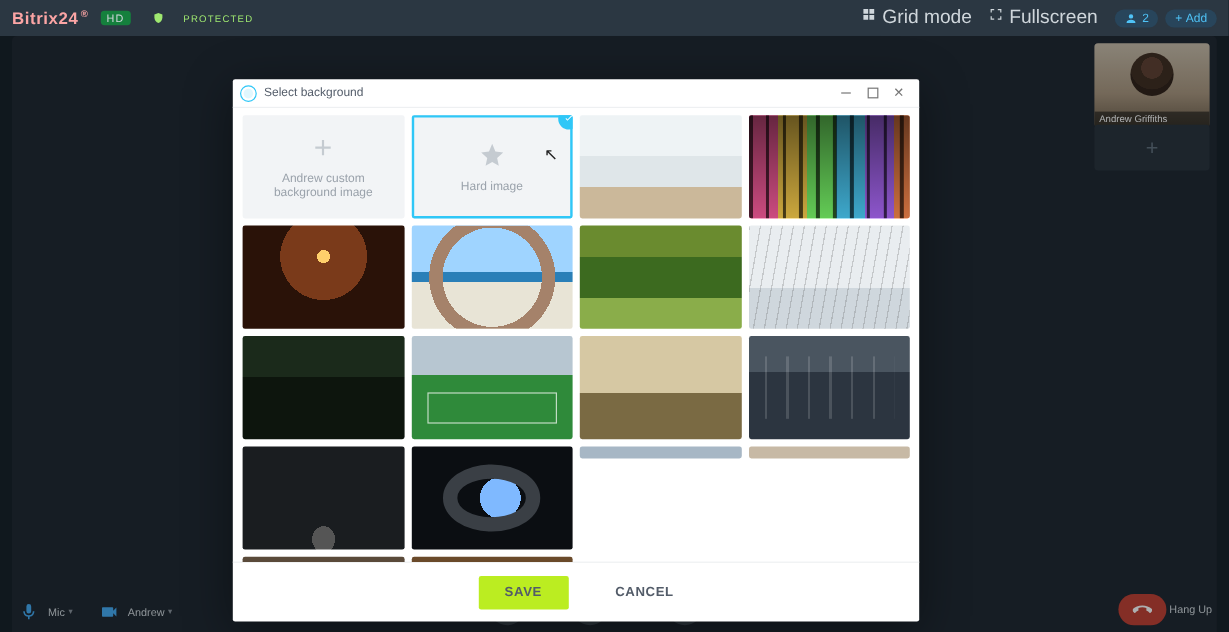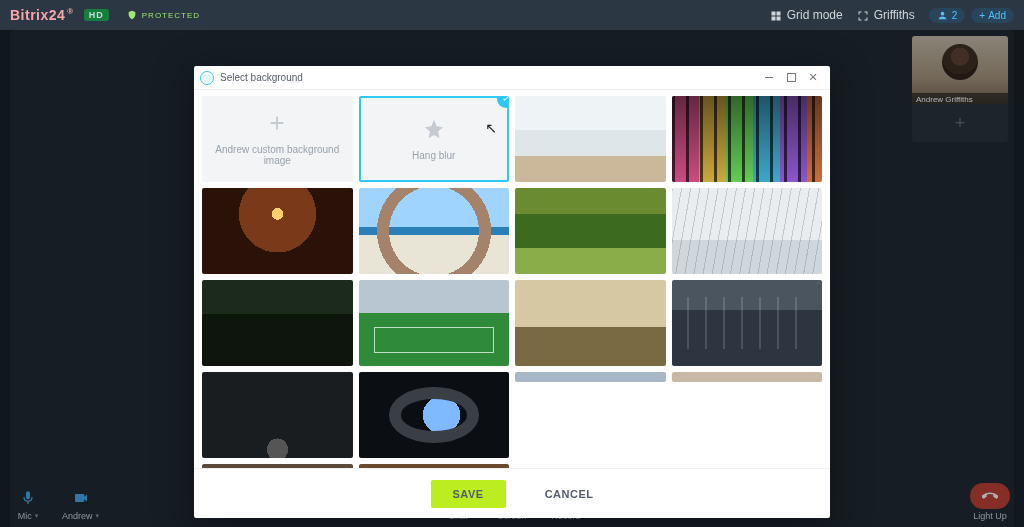--- a/index.html
+++ b/index.html
@@ -2,55 +2,55 @@
 <html><head>
 <meta charset="utf-8">
 <style>
   * { box-sizing: border-box; margin: 0; padding: 0; font-family: -apple-system, "Helvetica Neue", Arial, sans-serif; }
   body { width: 1024px; height: 527px; overflow: hidden; background: #0f1820; position: relative; }
 
   
   .topbar { height: 30px; background: #2b3742; display: flex; align-items: center; padding: 0 10px; color: #fff; font-size: 11px; position: relative; z-index: 5; }
   .brand { font-weight: 700; font-size: 14px; color: #fca5a5; letter-spacing: .5px; display: flex; align-items: center; gap: 2px; }
   .brand sup { font-size: 8px; position: relative; top: -4px; }
-  .hd-badge { margin-left: 10px; background: #15803d; color: #cfd6db; border-radius: 3px; padding: 1px 5px; font-size: 9px; letter-spacing: 1px; font-weight: bold; }
-  .protected { margin-left: 18px; display: flex; align-items: center; gap: 5px; color: #9fe870; font-size: 8px; letter-spacing: 1px; }
+  .hd-badge { margin-left: 10px; background: #15803d; color: #cfd6db; border-radius: 3px; padding: 1px 5px; font-size: 9px; letter-spacing: 1px; }
+  .protected { margin-left: 18px; display: flex; align-items: center; gap: 16px; color: #9fe870; font-size: 8px; letter-spacing: 1px; }
   .protected svg { width: 10px; height: 10px; }
   .top-spacer { flex: 1; }
-  .top-btn { display: flex; align-items: flex-end; gap: 5px; color: #cfd6db; font-size: 12px; margin-left: 14px; cursor: pointer; }
+  .top-btn { display: flex; align-items: flex-start; gap: 5px; color: #cfd6db; font-size: 16px; margin-left: 14px; cursor: pointer; }
   .top-btn svg { width: 12px; height: 12px; }
   .part-count { background: #28455b; border-radius: 12px; padding: 2px 8px; display: flex; align-items: center; gap: 4px; color: #4fc3f7; font-size: 10px; margin-left: 14px; }
   .add-btn { background: #28455b; border-radius: 12px; padding: 2px 8px; display: flex; align-items: center; gap: 3px; color: #4fc3f7; font-size: 10px; margin-left: 6px; cursor: pointer; }
 
   
   .stage { position: absolute; top: 30px; left: 10px; right: 10px; bottom: 0; background: #181f28; border-radius: 4px 4px 0 0; }
 
   
   .thumb { position: absolute; top: 36px; right: 16px; width: 96px; height: 70px; background: linear-gradient(180deg,#c9bca8 0%,#a8937a 60%,#6b5a45 100%); border-radius: 3px; overflow: hidden; }
   .thumb .avatar { position: absolute; left: 30px; top: 8px; width: 36px; height: 36px; border-radius: 50%; background: radial-gradient(circle at 50% 35%, #5b3a2a 0 30%, #3a2518 31% 60%, #2a1a10 61% 100%); }
   .thumb .name { position: absolute; left: 0; right: 0; bottom: 0; background: rgba(0,0,0,.55); color: #fff; font-size: 8px; padding: 2px 4px; }
 
   
   .addtile { position: absolute; top: 104px; right: 16px; width: 96px; height: 38px; background: #232c35; border-radius: 3px; display: flex; align-items: center; justify-content: center; color: #5d6b78; font-size: 18px; cursor: pointer; }
 
   
   .bottom-left { position: absolute; left: 10px; bottom: 6px; display: flex; gap: 16px; }
   .bottom-center { position: absolute; left: 50%; transform: translateX(-50%); bottom: 6px; display: flex; gap: 18px; }
   .bottom-right { position: absolute; right: 14px; bottom: 6px; }
-  .ctl { display: flex; flex-direction: column; align-items: center; gap: 2px; color: #cfd6db; font-size: 9px; cursor: pointer; min-width: 36px; }
+  .ctl { display: flex; flex-direction: row; align-items: center; gap: 2px; color: #cfd6db; font-size: 9px; cursor: pointer; min-width: 36px; }
   .ctl .ico { width: 28px; height: 22px; display: flex; align-items: center; justify-content: center; color: #3fa9f5; }
   .ctl .ico svg { width: 16px; height: 16px; }
   .ctl.center .ico { width: 30px; height: 30px; background: #3a444e; border-radius: 50%; color: #cfd6db; }
   .ctl .caret { font-size: 7px; color: #889099; margin-left: 3px; }
   .hangup .ico { width: 40px; height: 26px; background: #c0392b; border-radius: 13px; color: #fff; }
   .ctl-label { display:flex; align-items:center; }
 
   
   .overlay { position: absolute; inset: 30px 0 0 0; background: rgba(20,25,30,.35); z-index: 10; }
-  .modal { position: absolute; top: 36px; left: 194px; width: 636px; height: 452px; background: #fff; border-radius: 2px; box-shadow: 0 8px 40px rgba(0,0,0,.4); display: flex; flex-direction: column; }
+  .modal { position: absolute; top: 36px; left: 194px; width: 572px; height: 452px; background: #fff; border-radius: 2px; box-shadow: 0 8px 40px rgba(0,0,0,.4); display: flex; flex-direction: column; }
   .modal-hdr { height: 24px; display: flex; align-items: center; padding: 0 6px; border-bottom: 1px solid #eef0f2; }
   .modal-hdr .ic { width: 14px; height: 14px; border-radius: 50%; border: 1.5px solid #2fc7f7; position: relative; margin-right: 6px; }
   .modal-hdr .ic::after { content:""; position:absolute; inset:2px; border-radius:50%; background:#2fc7f7; opacity:.15;}
   .modal-title { font-size: 10px; color: #535c69; }
   .win-btn { width: 22px; height: 20px; display:flex; align-items:center; justify-content:center; color:#777; cursor:pointer; font-size:11px; }
   .win-btn.min::after{content:"";width:8px;height:1px;background:#777;}
   .win-btn.max::after{content:"";width:7px;height:7px;border:1px solid #777;}
 
   .modal-body { flex: 1; overflow-y: auto; padding: 6px 8px 0 8px; position:relative; }
   .modal-body::-webkit-scrollbar{width:6px;} .modal-body::-webkit-scrollbar-thumb{background:#cfd4d9;border-radius:3px;}
@@ -108,21 +108,21 @@
   <div class="top-btn">
     <svg viewBox="0 0 24 24">
         <path fill="#cfd6db" d="M3 3h8v8H3zM13 3h8v8h-8zM3 13h8v8H3zM13 13h8v8h-8z"></path>
       </svg>
     <span>Grid mode</span>
   </div>
   <div class="top-btn">
     <svg viewBox="0 0 24 24">
         <path fill="#cfd6db" d="M3 3h6v2H5v4H3V3zm12 0h6v6h-2V5h-4V3zM3 15h2v4h4v2H3v-6zm16 0h2v6h-6v-2h4v-4z"></path>
       </svg>
-    <span>Griffiths</span>
+    <span>Fullscreen</span>
   </div>
   <div class="part-count">
     <svg viewBox="0 0 24 24" width="11" height="11">
         <path fill="#4fc3f7" d="M12 12a4 4 0 100-8 4 4 0 000 8zm0 2c-4 0-8 2-8 5v1h16v-1c0-3-4-5-8-5z"></path>
       </svg>
     <span>2</span>
   </div>
   <div class="add-btn">
     <span>+</span>
     <span>Add</span>
@@ -191,21 +191,21 @@
   </div>
 </div>
 
 <div class="bottom-right">
   <div class="ctl hangup">
     <div class="ico">
         <svg viewBox="0 0 24 24">
           <path fill="#fff" d="M21 15.5c-1.4 0-2.7-.2-4-.7a1 1 0 00-1 .2l-2 2a15 15 0 01-7-7l2-2a1 1 0 00.2-1c-.5-1.3-.7-2.6-.7-4a1 1 0 00-1-1H4a1 1 0 00-1 1A18 18 0 0021 21a1 1 0 001-1v-3.5a1 1 0 00-1-1z" transform="rotate(135 12 12)"></path>
         </svg>
       </div>
-    <span>Light Up</span>
+    <span>Hang Up</span>
   </div>
 </div>
 
 <div class="overlay">
   <div class="modal">
     <div class="modal-hdr">
       <div class="ic"></div>
       <div class="modal-title">Select background</div>
       <div style="flex:1"></div>
       <div class="win-btn min"></div>
@@ -225,21 +225,21 @@
         <div class="cell opt selected">
           <div class="check">
               <svg viewBox="0 0 24 24">
                 <path d="M9 16l-4-4 1.4-1.4L9 13.2l8.6-8.6L19 6z"></path>
               </svg>
             </div>
           <span class="cursor-hand">↖</span>
           <svg viewBox="0 0 24 24">
               <path d="M12 2l2.9 6.9L22 10l-5.5 4.8L18 22l-6-3.5L6 22l1.5-7.2L2 10l7.1-1.1z"></path>
             </svg>
-          <span>Hang blur</span>
+          <span>Hard image</span>
         </div>
 
         <div class="cell bg-living"></div>
         <div class="cell bg-neon"></div>
         <div class="cell bg-brick"></div>
         <div class="cell bg-beach"></div>
 
         <div class="cell bg-park"></div>
         <div class="cell bg-snow"></div>
         <div class="cell bg-jungle"></div>

